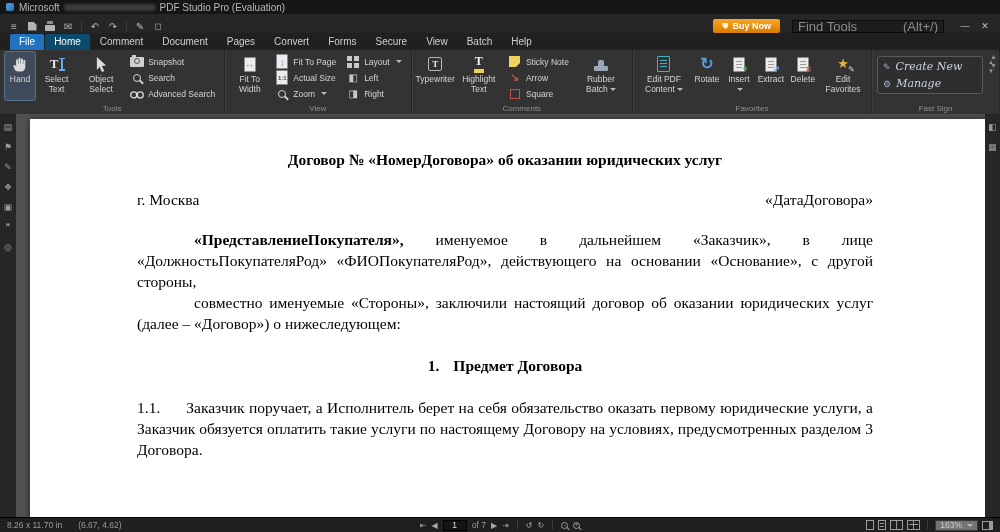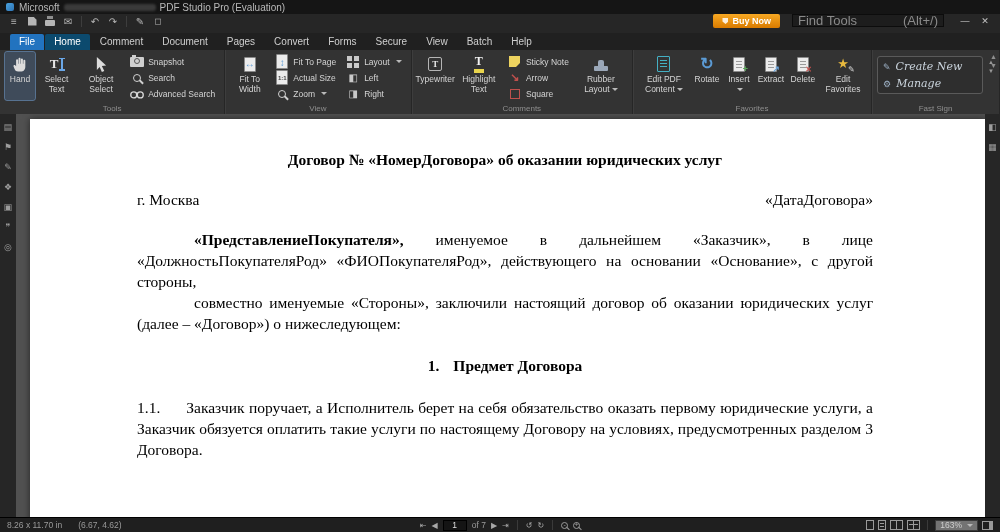--- a/index.html
+++ b/index.html
@@ -7,21 +7,21 @@
   body { font-family:"Liberation Sans", sans-serif; background:#4f4f4f; }
   .app { width:1000px; height:532px; display:flex; flex-direction:column; }
 
   
   .titlebar { height:14px; background:#151515; display:flex; align-items:center; gap:5px; padding:0 6px; flex:none; }
   .app-logo { width:8px; height:8px; border-radius:2px; background:linear-gradient(135deg,#4aa3df,#2e74b5); flex:none; }
   .title-text { font-size:10px; color:#b9b9b9; display:flex; align-items:center; gap:4px; white-space:nowrap; }
   .redacted { display:inline-block; width:92px; height:7px; background:#3a3a3a; border-radius:3px; filter:blur(1px); }
 
   
-  .quickbar { height:19px; background:#262626; display:flex; align-items:flex-start; gap:2px; padding:0 6px; flex:none; }
+  .quickbar { height:19px; background:#262626; display:flex; align-items:flex-end; gap:2px; padding:0 6px; flex:none; }
   .qi { width:16px; height:14px; display:flex; align-items:center; justify-content:center; color:#b5b5b5; font-size:10px; border-radius:2px; }
   .qsep { width:1px; height:11px; background:#3d3d3d; margin:0 3px; }
   .ic-menu::before { content:"≡"; }
   .ic-mail::before { content:"✉"; }
   .ic-undo::before { content:"↶"; }
   .ic-redo::before { content:"↷"; }
   .ic-pen::before  { content:"✎"; }
   .ic-note::before { content:"◻"; font-size:9px; }
   .ic-save::before { content:""; width:9px; height:9px; background:#b5b5b5; clip-path:polygon(0 0,65% 0,100% 35%,100% 100%,0 100%); display:block; }
   .ic-print { position:relative; }
@@ -334,21 +334,21 @@
           <span class="sic">
               <span class="sq-red"></span>
             </span>
           <span>Square</span>
         </div>
       </div>
       <div class="rbig">
         <span class="ric">
             <span class="stamp"></span>
           </span>
-        <span><span>Rubber Layout</span><span class="caret"></span></span>
+        <span><span>Rubber Batch</span><span class="caret"></span></span>
       </div>
       <div class="glabel">Comments</div>
     </div>
 
     <div class="rgroup">
       <div class="rbig">
         <span class="ric">
             <span class="epc"></span>
           </span>
         <span><span>Edit PDF Content</span><span class="caret"></span></span>

